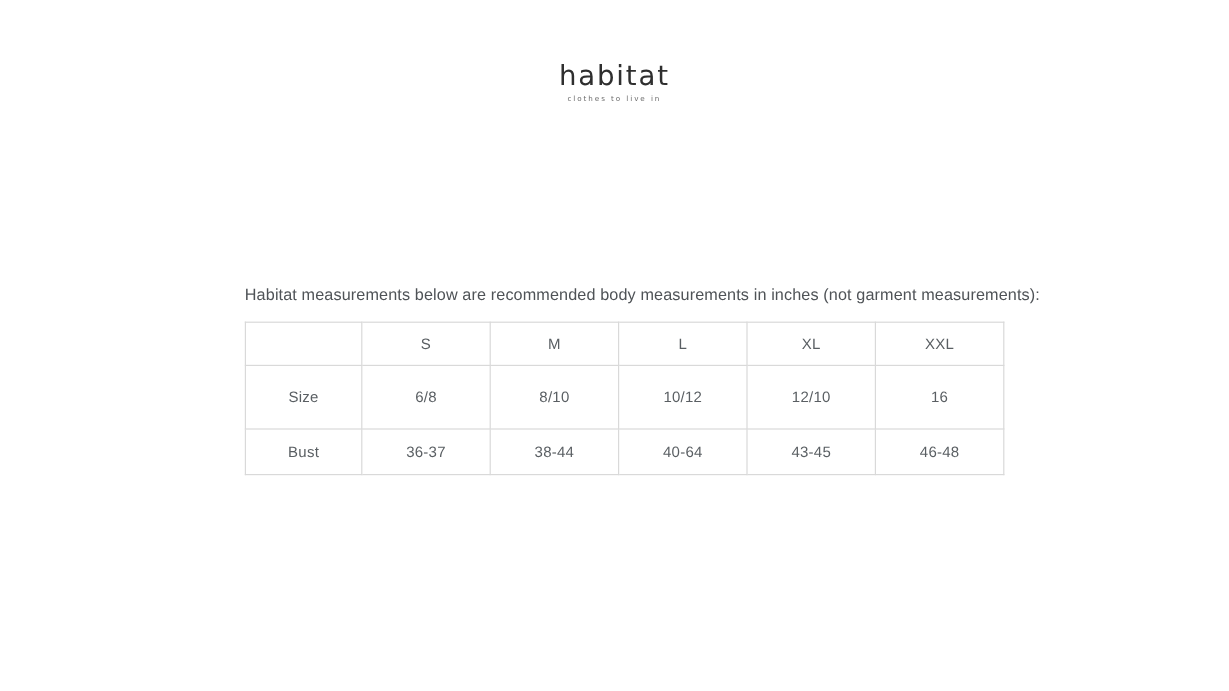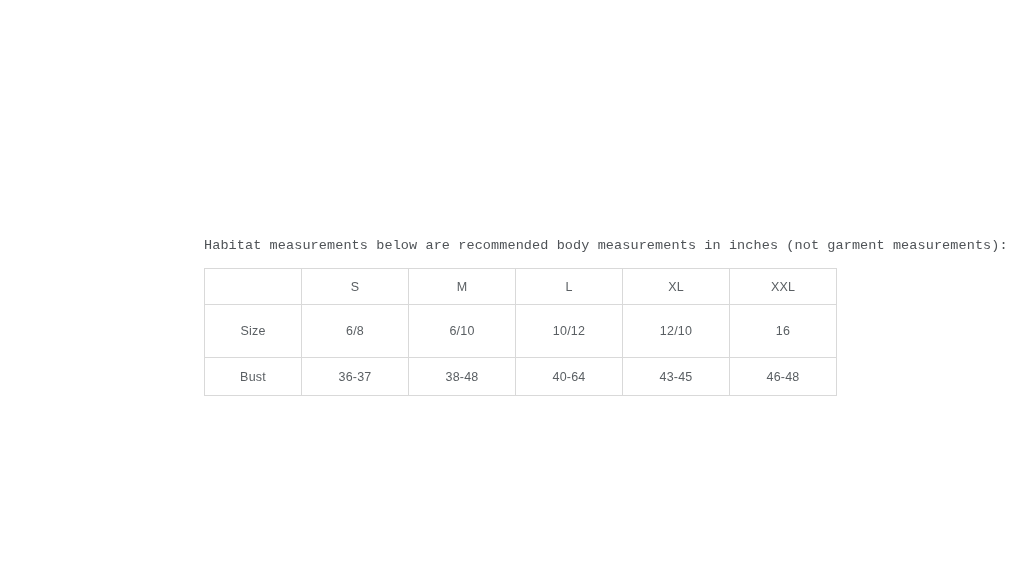--- a/index.html
+++ b/index.html
@@ -48,21 +48,20 @@
   
   .intro {
     position: absolute;
     top: 238px;
     left: 204px;
     width: 700px;
     font-size: 13.5px;
     color: #4f5357;
     letter-spacing: 0.1px;
     white-space: nowrap;
-    font-family: Liberation Mono, monospace;
   }
 
   
   .size-table {
     position: absolute;
     top: 268px;
     left: 204px;
     width: 615px;
     border-collapse: collapse;
     table-layout: fixed;
@@ -88,47 +87,51 @@
   }
   .corner-cell {
     border-top: 1px solid #d9d9d9;
   }
 </style>
 </head>
 <body>
 
 <div class="page">
 
+  <div class="logo-block">
+    <div class="logo-word">habitat</div>
+    <div class="logo-tag">clothes to live in</div>
+  </div>
 
   <div class="intro">Habitat measurements below are recommended body measurements in inches (not garment measurements):</div>
 
   <table class="size-table">
     <thead>
       <tr>
         <th class="col-label corner-cell"></th>
         <th class="col-val">S</th>
         <th class="col-val">M</th>
         <th class="col-val">L</th>
         <th class="col-val">XL</th>
         <th class="col-val">XXL</th>
       </tr>
     </thead>
     <tbody>
       <tr class="row-size">
         <td class="label-cell">Size</td>
         <td>6/8</td>
-        <td>6/10</td>
+        <td>8/10</td>
         <td>10/12</td>
         <td>12/10</td>
         <td>16</td>
       </tr>
       <tr>
         <td class="label-cell">Bust</td>
         <td>36-37</td>
-        <td>38-48</td>
+        <td>38-44</td>
         <td>40-64</td>
         <td>43-45</td>
         <td>46-48</td>
       </tr>
     </tbody>
   </table>
 
 </div>
 
 </body></html>

